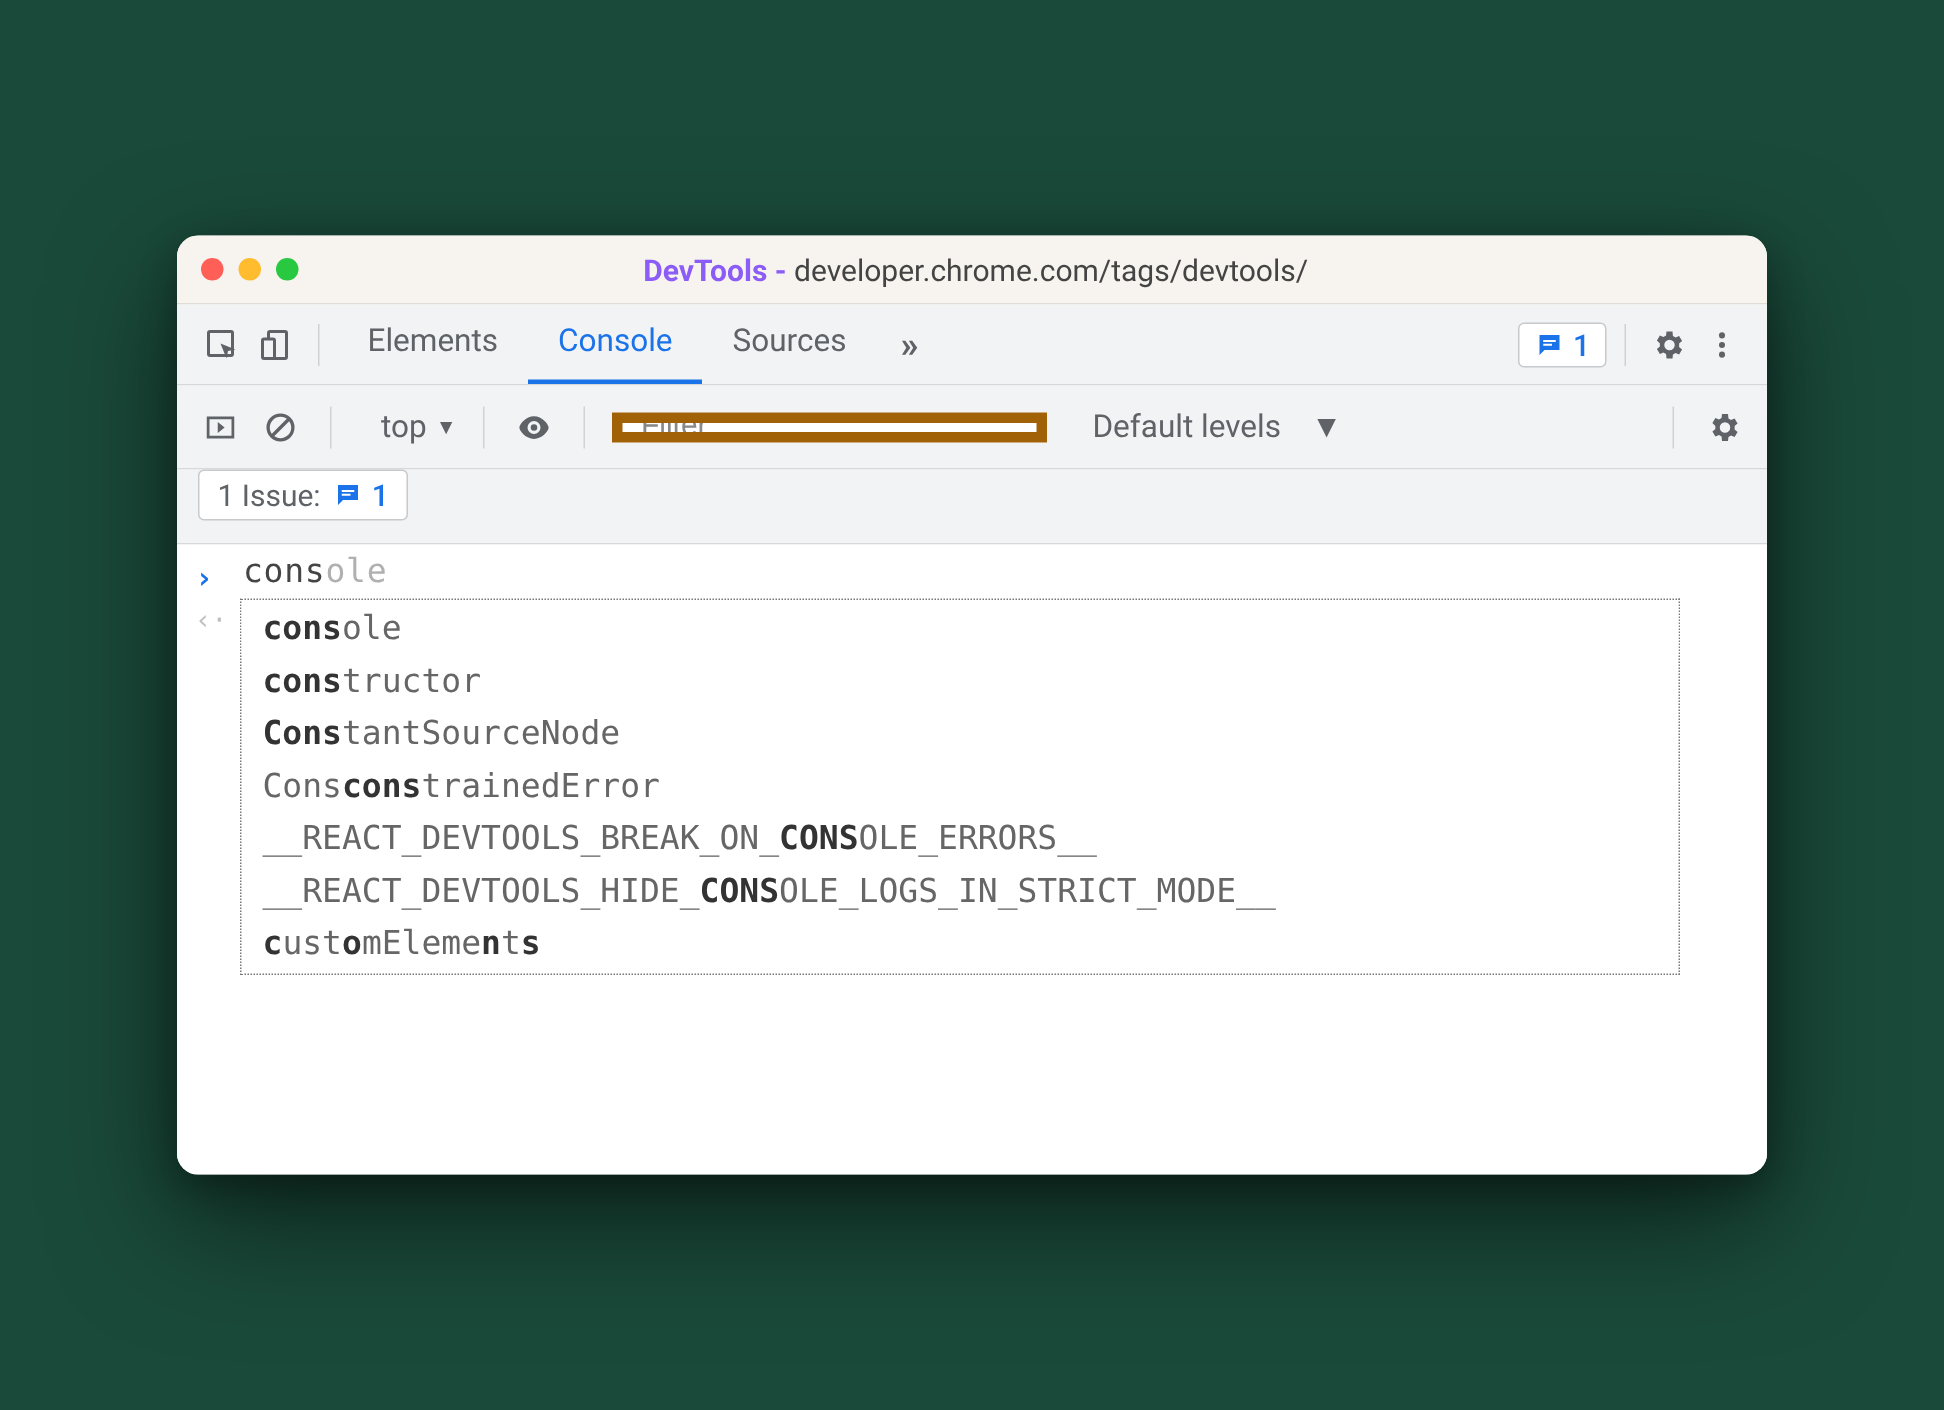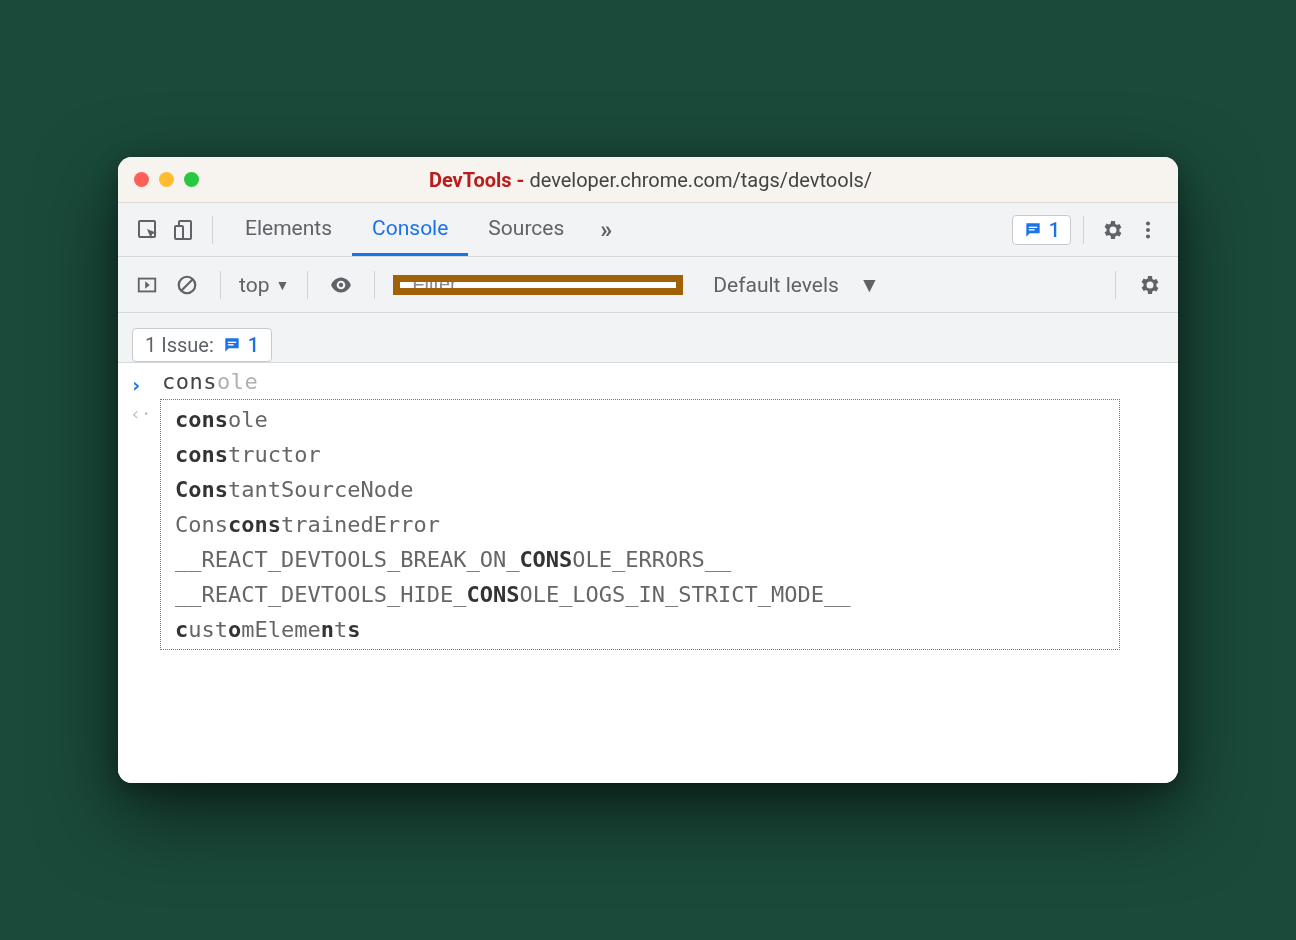--- a/index.html
+++ b/index.html
@@ -33,21 +33,21 @@
   .tl-yellow { background: #febc2e; }
   .tl-green { background: #28c840; }
   .title {
     flex: 1;
     text-align: center;
     font-size: 20px;
     color: #444;
     font-weight: 400;
     margin-left: -60px;
   }
-  .title b { font-weight: 700; color: #b91c1c; }
+  .title b { font-weight: 700; color: #8b5cf6; }
 
   .toolbar {
     height: 54px;
     background: #f1f3f4;
     border-bottom: 1px solid #d6d9dc;
     display: flex;
     align-items: center;
     padding: 0 14px;
     gap: 4px;
   }
@@ -89,40 +89,40 @@
     background: #f1f3f4;
     border-bottom: 1px solid #d6d9dc;
     display: flex;
     align-items: center;
     padding: 0 14px;
     gap: 10px;
   }
   .subtoolbar .icon-btn { width: 30px; height: 30px; display: flex; align-items: center; justify-content: center; color: #5f6368; }
   .ctx {
     font-size: 21px; color: #5f6368;
-    display: flex; align-items: center; gap: 6px;
+    display: flex; align-items: center; gap: 6px; margin-left: 15px;
   }
   .ctx .tri { font-size: 14px; }
   .filter-input {
     border: 7px solid #a16207;
     background: #fff;
     height: 20px;
     font-size: 20px;
     padding: 0 12px;
     width: 290px;
     color: #15803d;
   }
   .filter-input::placeholder { color: #888; }
   .levels { font-size: 21px; color: #5f6368; display: flex; align-items: center; gap: 20px; margin-left: 20px; }
 
   .issuebar {
     height: 50px;
     background: #f1f3f4;
     border-bottom: 1px solid #d6d9dc;
-    display: flex; align-items: flex-end;
+    display: flex; align-items: flex-start;
     padding: 0 14px;
   }
   .issue-chip {
     border: 1px solid #c6cacd; border-radius: 4px;
     background: #fff;
     padding: 4px 12px;
     font-size: 20px;
     color: #5f6368;
     display: flex; align-items: center; gap: 8px;
   }

